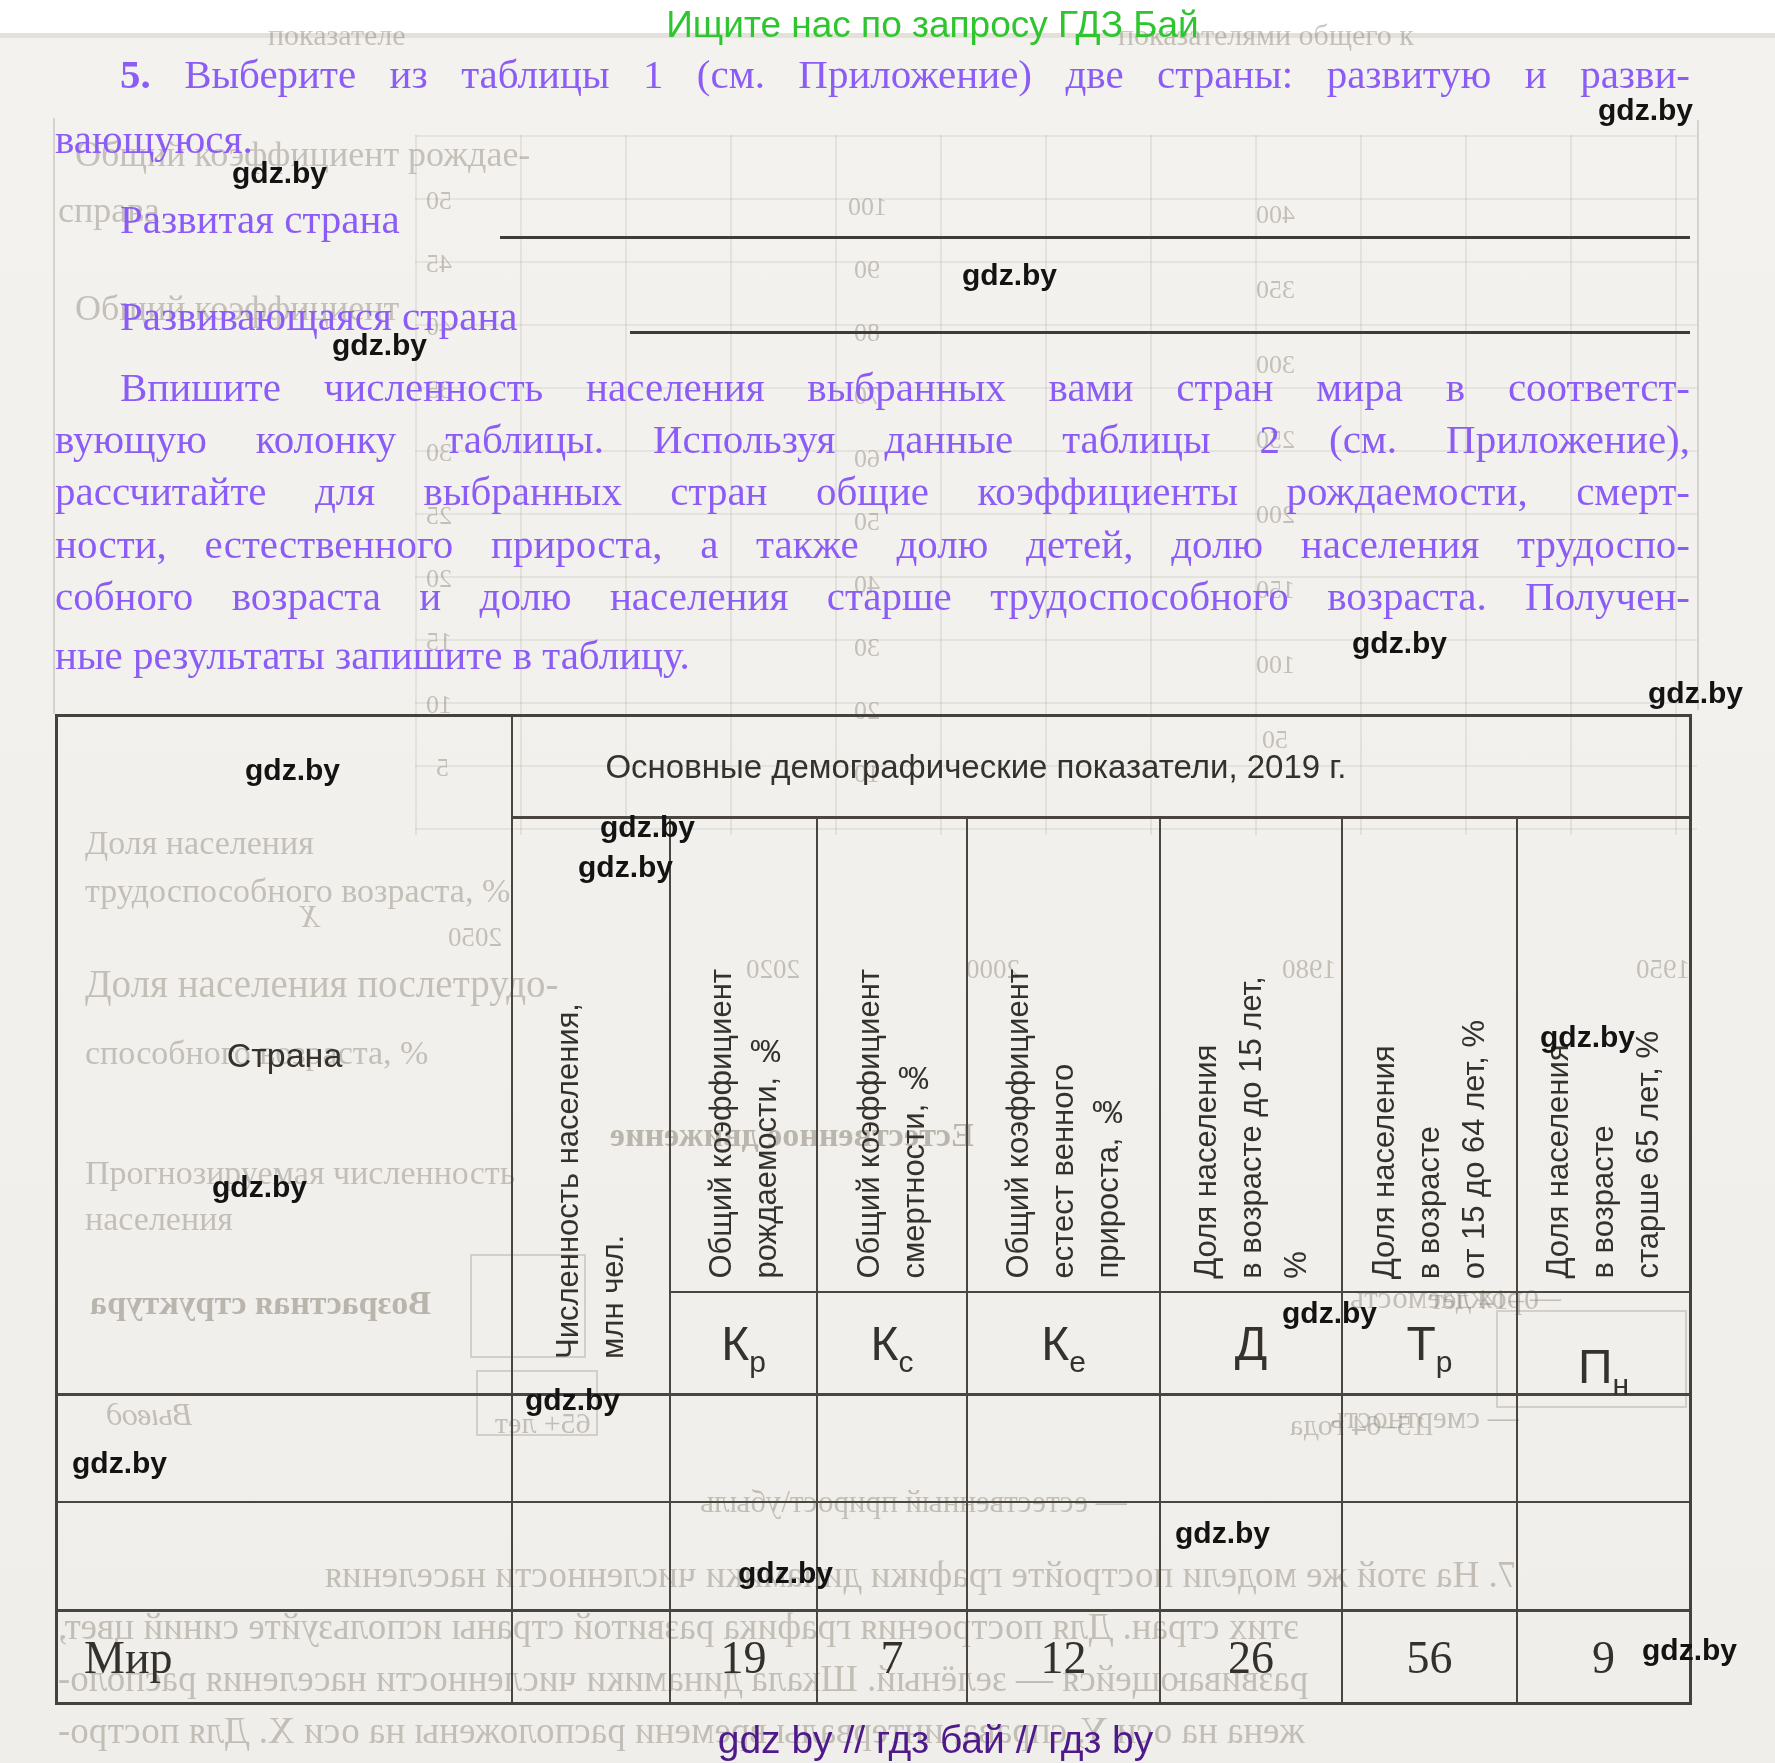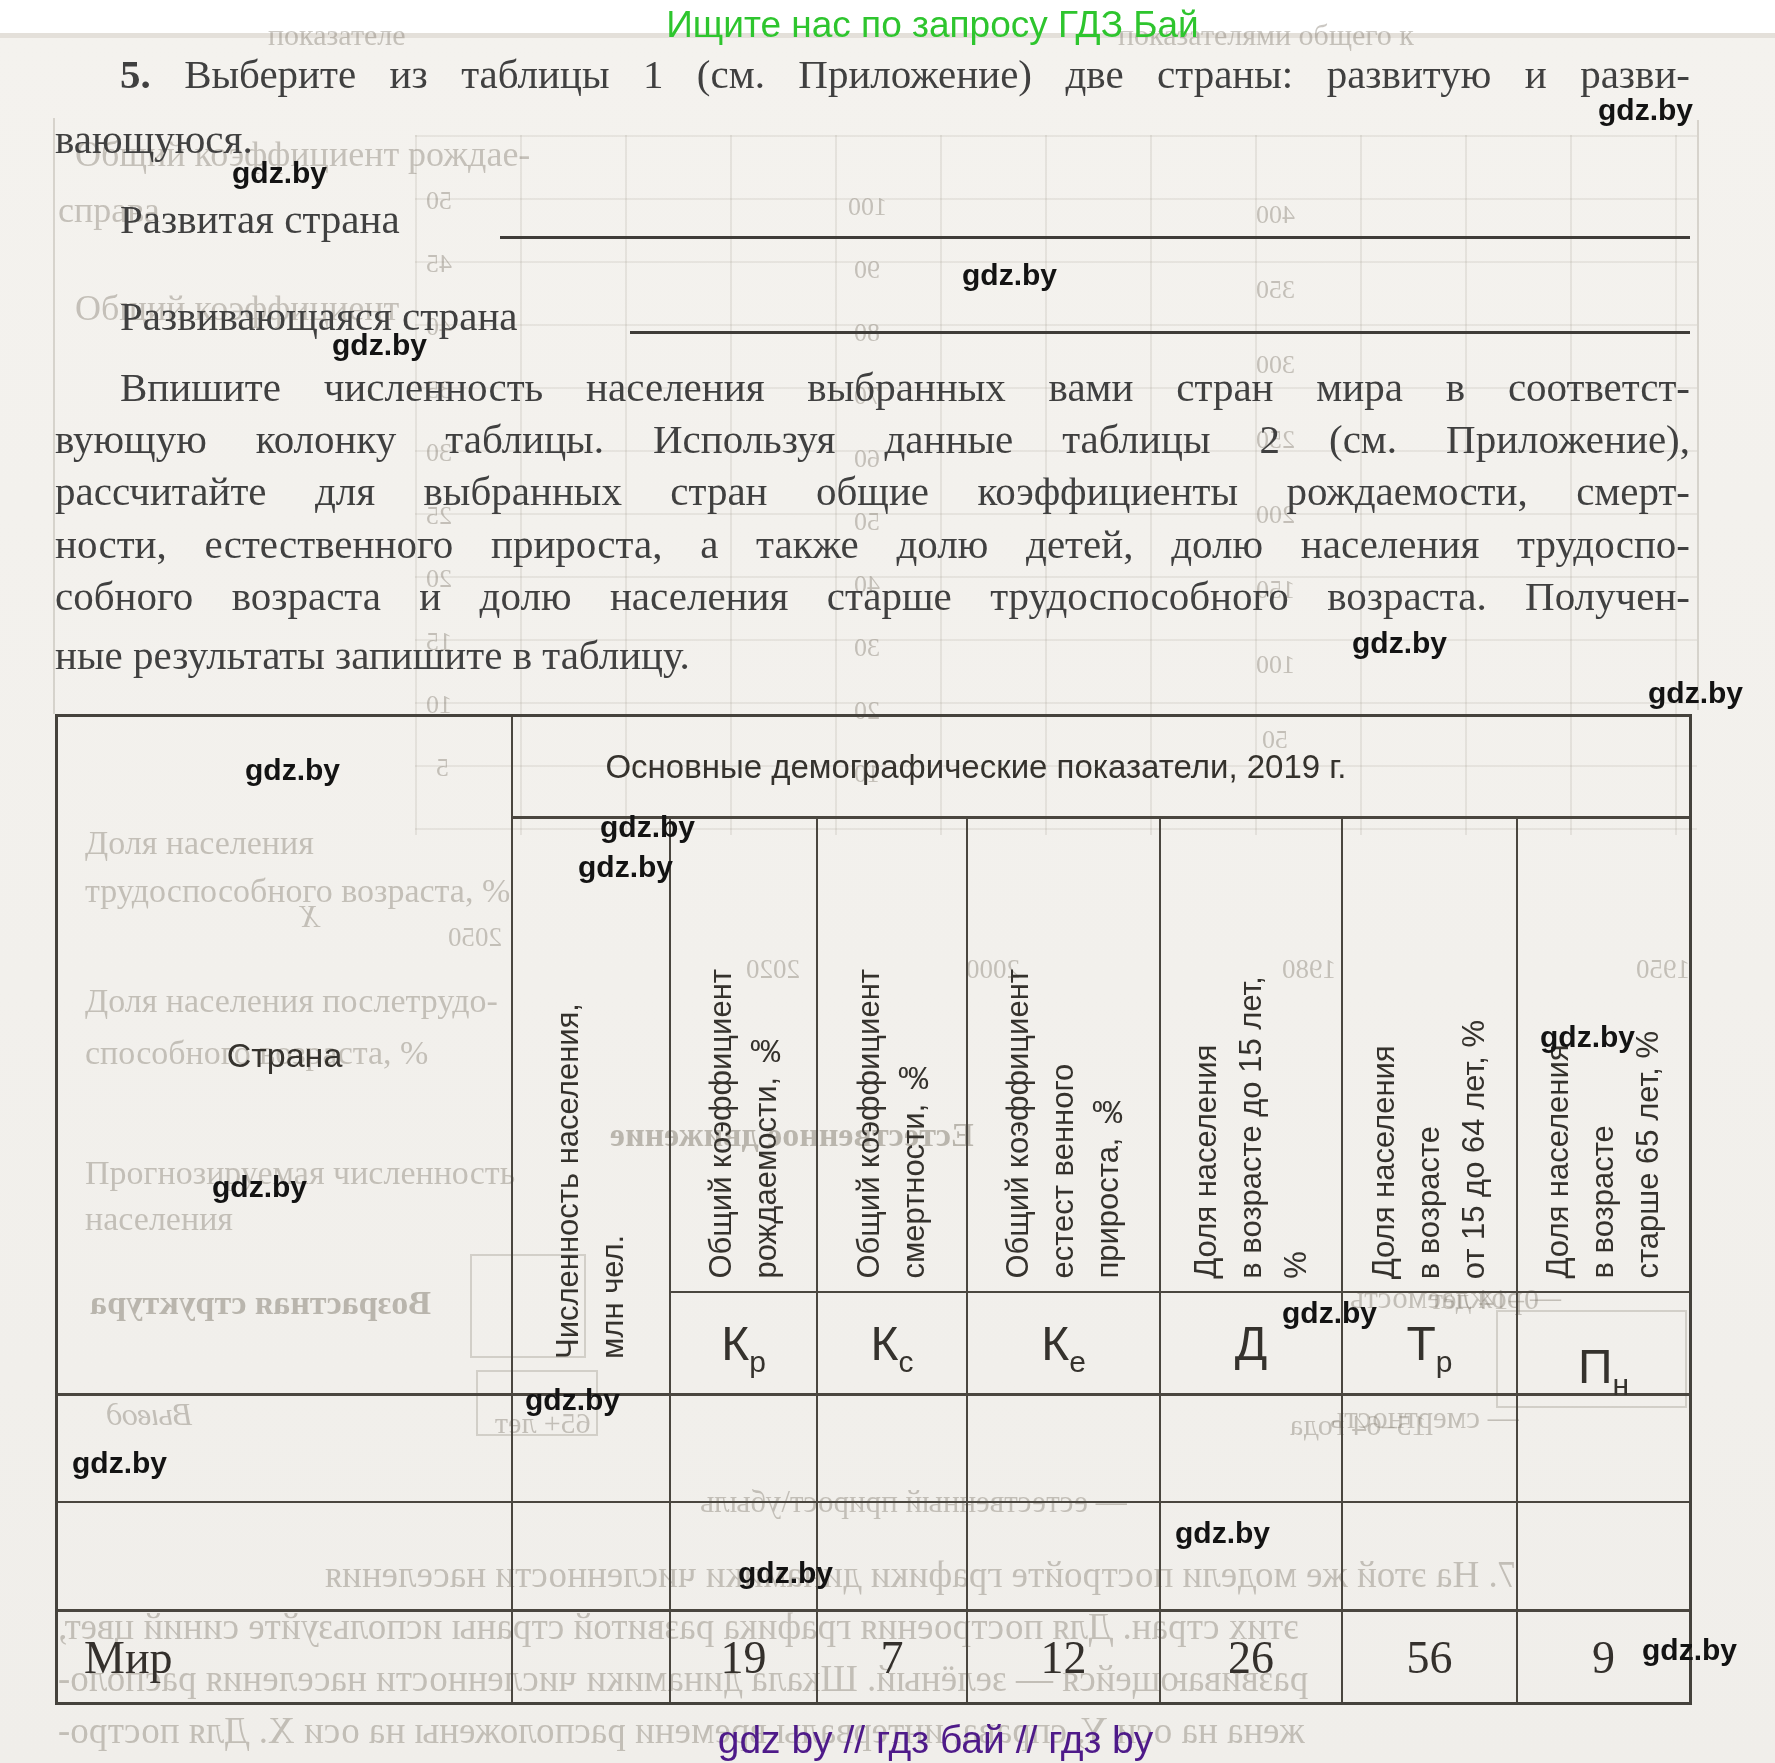--- a/index.html
+++ b/index.html
@@ -17,21 +17,21 @@
       repeating-linear-gradient(to bottom, rgba(140,132,118,.13) 0 2px, transparent 2px 63px);}
   .gt{position:absolute;white-space:nowrap;color:rgba(125,117,104,.40);
       font-family:"Liberation Serif","DejaVu Serif",serif;line-height:1;}
   .gt.m{transform:scaleX(-1);}
   .gt.b{font-weight:bold;color:rgba(118,110,98,.45);}
   .gt.i{font-style:italic;}
   .grect{position:absolute;border:2px solid rgba(140,132,118,.30);}
   .gline{position:absolute;background:rgba(140,132,118,.28);}
 
   
-  .tline{position:absolute;font-size:41px;line-height:1.05;color:#404040;
+  .tline{position:absolute;font-size:41px;line-height:1.05;color:#8b5cf6;
          text-align:justify;text-align-last:justify;}
   .tline.noj{text-align:left;text-align-last:left;}
   .tnum{font-weight:bold;}
   .ansline{position:absolute;height:3px;background:#3f3c38;}
   .wm{position:absolute;font-family:"Liberation Sans","DejaVu Sans",sans-serif;
       font-size:30px;font-weight:600;color:#131313;white-space:nowrap;line-height:1;}
   .banner-top{position:absolute;left:0;top:4px;width:1775px;text-align:center;
       transform:translateX(45px);font-family:"Liberation Sans","DejaVu Sans",sans-serif;
       font-size:37px;color:#2ec52e;}
   .banner-bottom{position:absolute;left:0;top:1718px;width:1775px;text-align:center;
@@ -70,21 +70,21 @@
 
   <div id="ghost-layer">
     <div class="ggrid"></div>
   <span class="gt" style="left: 268px; top: 20px; font-size: 30px;">показателе</span>
       <span class="gt" style="left: 1118px; top: 20px; font-size: 30px;">показателями общего к</span>
       <span class="gt" style="left: 75px; top: 136px; font-size: 36px;">Общий коэффициент рождае-</span>
       <span class="gt" style="left: 58px; top: 192px; font-size: 36px;">справа</span>
       <span class="gt" style="left: 75px; top: 290px; font-size: 36px;">Общий коэффициент</span>
       <span class="gt" style="left: 85px; top: 826px; font-size: 34px;">Доля населения</span>
       <span class="gt" style="left: 85px; top: 874px; font-size: 34px;">трудоспособного возраста, %</span>
-      <span class="gt" style="left: 85px; top: 984px; font-size: 34px;">Доля населения послетрудо-</span>
+      <span class="gt" style="left: 85px; top: 964px; font-size: 39px;">Доля населения послетрудо-</span>
       <span class="gt" style="left: 85px; top: 1036px; font-size: 34px;">способного возраста, %</span>
       <span class="gt" style="left: 85px; top: 1156px; font-size: 34px;">Прогнозируемая численность</span>
       <span class="gt" style="left: 85px; top: 1202px; font-size: 34px;">населения</span>
       <span class="gt m b" style="left: 610px; top: 1118px; font-size: 34px;">Естественное движение</span>
       <span class="gt m b" style="left: 90px; top: 1286px; font-size: 34px;">Возрастная структура</span>
       <span class="gt m" style="left: 1350px; top: 1282px; font-size: 31px;">— рождаемость</span>
       <span class="gt m" style="left: 1430px; top: 1284px; font-size: 30px;">0–14 лет</span>
       <span class="gt m" style="left: 1330px; top: 1402px; font-size: 31px;">— смертность</span>
       <span class="gt m" style="left: 1290px; top: 1410px; font-size: 30px;">15–64 года</span>
       <span class="gt m" style="left: 495px; top: 1408px; font-size: 30px;">65+ лет</span>

